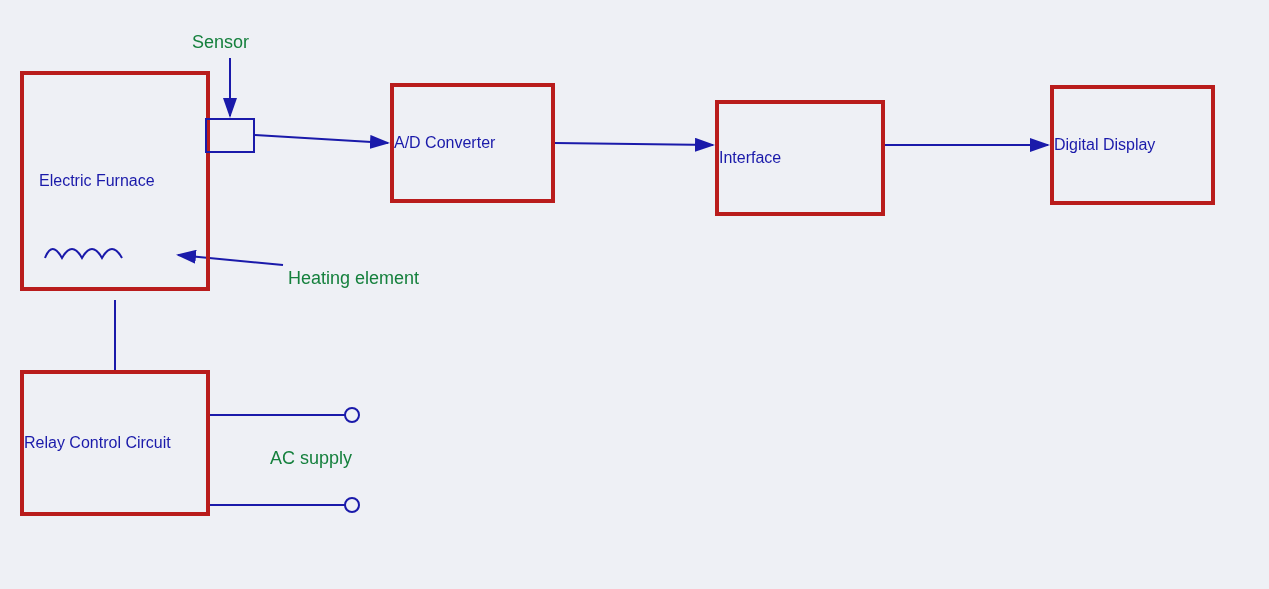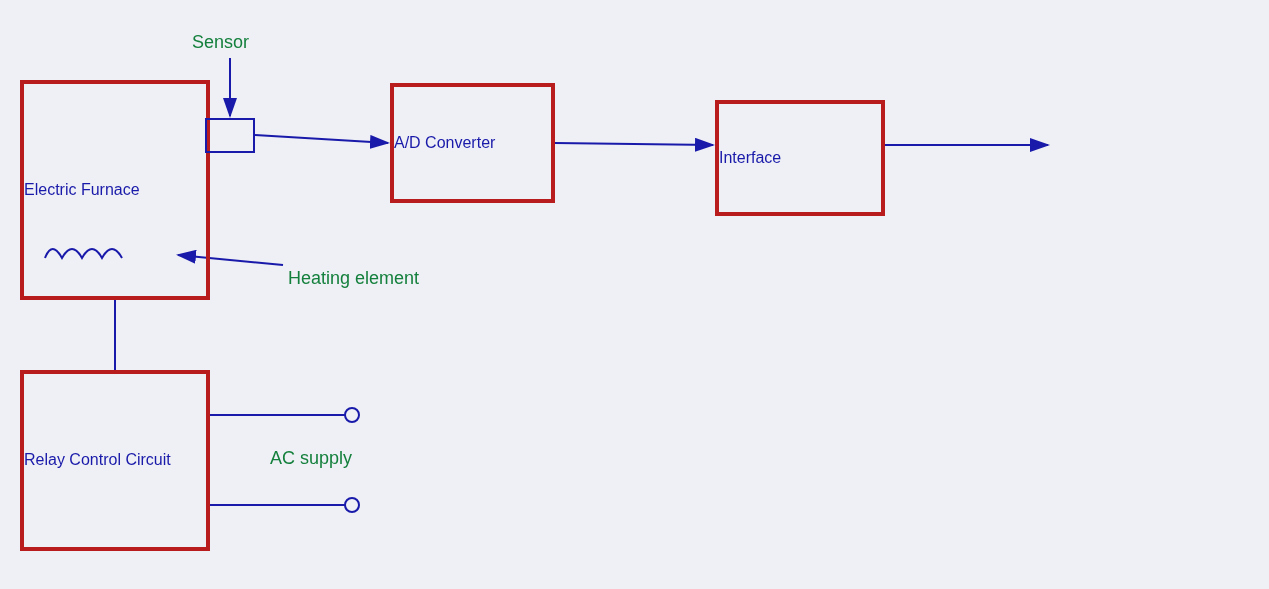--- a/index.html
+++ b/index.html
@@ -30,23 +30,24 @@
       justify-content: flex-start;
       text-align: center;
       font-size: 16px;
       line-height: 1.3;
       background: transparent;
     }
 
     
     .electric-furnace {
       left: 20px;
-      top: 80px;
+      top: 71px;
       width: 190px;
       height: 220px;
+      padding-left: 15px;
     }
 
     
     .sensor-box {
       position: absolute;
       left: 205px;
       top: 118px;
       width: 50px;
       height: 35px;
       border: 2px solid #1a1aaa;
@@ -74,21 +75,21 @@
       top: 85px;
       width: 165px;
       height: 120px;
     }
 
     
     .relay-control {
       left: 20px;
       top: 370px;
       width: 190px;
-      height: 181px;
+      height: 146px;
     }
 
     
     .label {
       position: absolute;
       color: #15803d;
       font-size: 18px;
     }
 
     
@@ -147,20 +148,24 @@
 
   <div class="block ad-converter">
     <span>A/D
 Converter</span>
   </div>
 
   <div class="block interface-box">
     <span>Interface</span>
   </div>
 
+  <div class="block digital-display">
+    <span>Digital
+Display</span>
+  </div>
 
   <div class="block relay-control">
     <span>Relay
 Control
 Circuit</span>
   </div>
 
   <div class="label" style="left: 192px; top: 32px;">
     <span>Sensor</span>
   </div>

